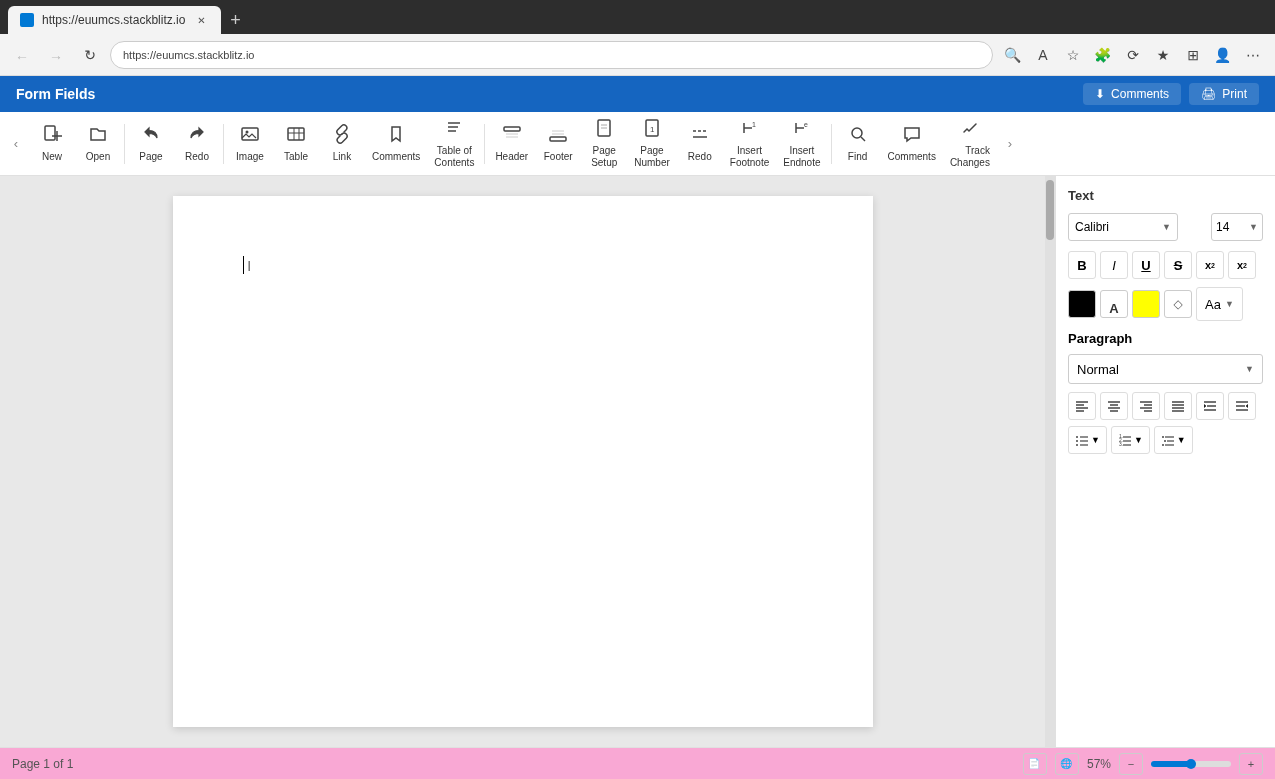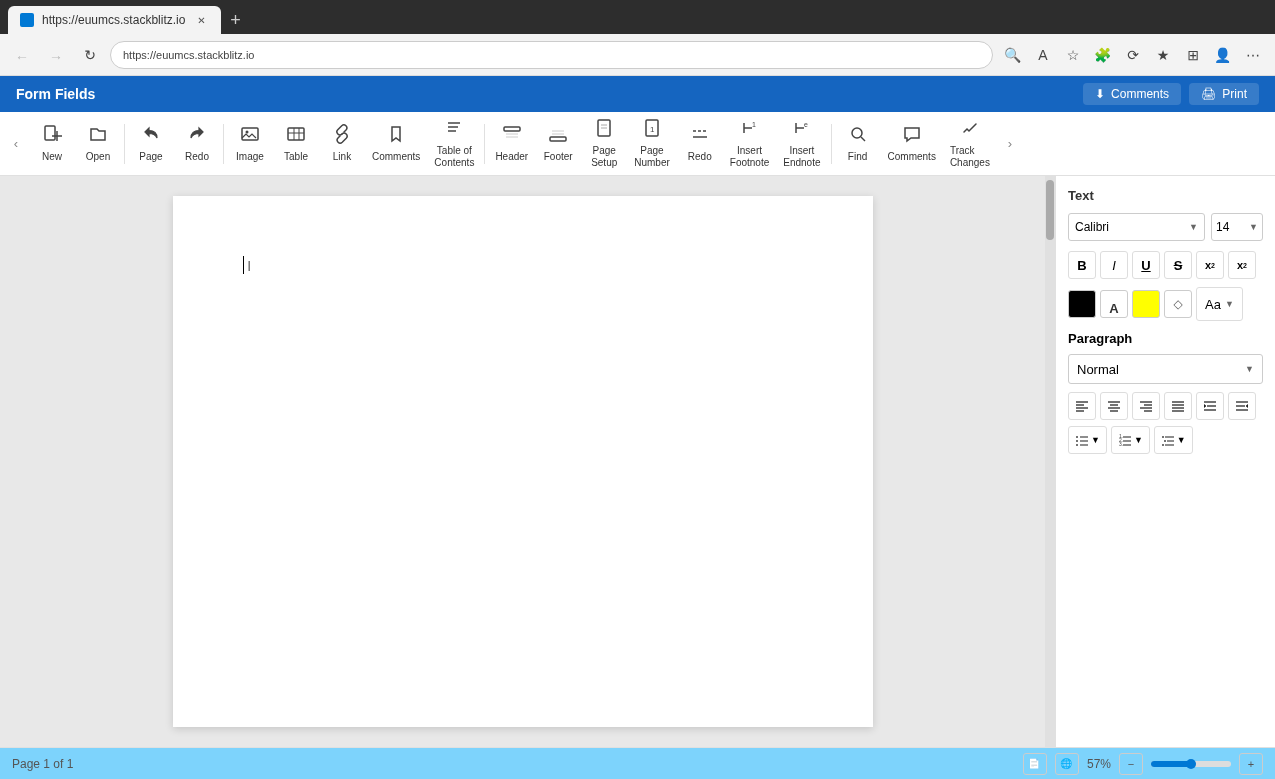--- a/index.html
+++ b/index.html
@@ -33,21 +33,21 @@
     .doc-cursor { display: inline-block; width: 1px; height: 18px; background: #000; animation: blink 1s step-end infinite; vertical-align: text-bottom; }
     @keyframes blink { 0%,100% { opacity: 1; } 50% { opacity: 0; } }
     .doc-text-cursor { font-size: 14px; color: #666; }
 
     
     .right-panel { width: 220px; background: #fff; border-left: 1px solid #e0e0e0; overflow-y: auto; padding: 12px; }
     .panel-section-title { font-size: 13px; font-weight: 600; color: #333; margin-bottom: 10px; }
 
     .font-row { display: flex; align-items: center; gap: 6px; margin-bottom: 10px; }
     .font-select { flex: 1; height: 28px; border: 1px solid #ccc; border-radius: 3px; padding: 8px 6px; font-size: 12px; display: flex; align-items: center; justify-content: space-between; cursor: pointer; }
-    .font-size-select { width: 52px; height: 28px; border: 1px solid #ccc; border-radius: 3px; padding: 0 4px; font-size: 12px; display: flex; align-items: center; justify-content: space-between; cursor: pointer; }
+    .font-size-select { width: 52px; height: 28px; border: 1px solid #ccc; border-radius: 3px; padding: 0 4px; font-size: 12px; display: flex; align-items: center; justify-content: space-between; cursor: pointer; margin-left: 27px; }
     .chevron-down { font-size: 9px; color: #666; }
 
     .format-row { display: flex; gap: 4px; margin-bottom: 8px; }
     .format-btn { width: 28px; height: 28px; display: flex; align-items: center; justify-content: center; border: 1px solid #ddd; border-radius: 3px; cursor: pointer; font-size: 13px; font-weight: bold; }
     .format-btn.bold { font-weight: 900; }
     .format-btn.italic { font-style: italic; font-weight: normal; }
     .format-btn.underline { text-decoration: underline; }
     .format-btn.strike { text-decoration: line-through; }
 
     .color-row { display: flex; gap: 4px; margin-bottom: 8px; align-items: center; }
@@ -55,21 +55,21 @@
     .aa-btn { height: 28px; padding: 16px 8px; border: 1px solid #ddd; border-radius: 3px; font-size: 13px; cursor: pointer; display: flex; align-items: center; gap: 4px; }
 
     .paragraph-title { font-size: 13px; font-weight: 600; margin: 10px 0 8px; }
     .para-style-row { display: flex; align-items: center; height: 30px; border: 1px solid #ccc; border-radius: 3px; padding: 0 8px; margin-bottom: 8px; cursor: pointer; justify-content: space-between; }
     .align-row { display: flex; gap: 4px; margin-bottom: 6px; }
     .align-btn { width: 28px; height: 28px; border: 1px solid #ddd; border-radius: 3px; display: flex; align-items: center; justify-content: center; cursor: pointer; font-size: 12px; }
     .list-row { display: flex; gap: 4px; }
     .list-btn { height: 28px; padding: 0 6px; border: 1px solid #ddd; border-radius: 3px; display: flex; align-items: center; gap: 2px; cursor: pointer; font-size: 11px; }
 
     
-    .status-bar { background: #7dd3fc; border-top: 1px solid #e0e0e0; height: 32px; display: flex; align-items: center; padding: 0 12px; justify-content: space-between; font-size: 12px; color: #555; }
+    .status-bar { background: #f9a8d4; border-top: 1px solid #e0e0e0; height: 32px; display: flex; align-items: center; padding: 0 12px; justify-content: space-between; font-size: 12px; color: #555; }
     .status-right { display: flex; align-items: center; gap: 8px; }
     .zoom-btn { width: 24px; height: 22px; border: 1px solid #ccc; border-radius: 3px; display: flex; align-items: center; justify-content: center; cursor: pointer; font-size: 11px; }
     .view-btn { width: 24px; height: 22px; border: 1px solid #ccc; border-radius: 3px; display: flex; align-items: center; justify-content: center; cursor: pointer; font-size: 10px; }
 
     
     sup { font-size: 10px; vertical-align: super; }
     sub { font-size: 10px; vertical-align: sub; }
   </style>
 </head>
 <body>
@@ -312,21 +312,21 @@
     </span>
     <span class="label">Comments</span>
   </div>
 
   <div class="toolbar-item">
     <span class="icon">
       <svg width="20" height="20" viewBox="0 0 20 20" fill="none">
           <path d="M4 14l3-3 2 2 7-7" stroke="#444" stroke-width="1.5" stroke-linecap="round"></path>
         </svg>
     </span>
-    <span class="label" style="text-align:left;">Track<br>Changes</span>
+    <span class="label" style="text-align:right;">Track<br>Changes</span>
   </div>
 
   <div class="toolbar-nav">›</div>
 </div>
 
 <div style="display:flex; height:calc(779px - 34px - 42px - 36px - 64px - 32px);">
 
   <div style="flex:1; background:#e8e8e8; display:flex; position:relative; overflow:hidden;">
     <div style="flex:1; overflow-y:auto; display:flex; justify-content:center; padding:20px;">
       <div class="doc-page">

